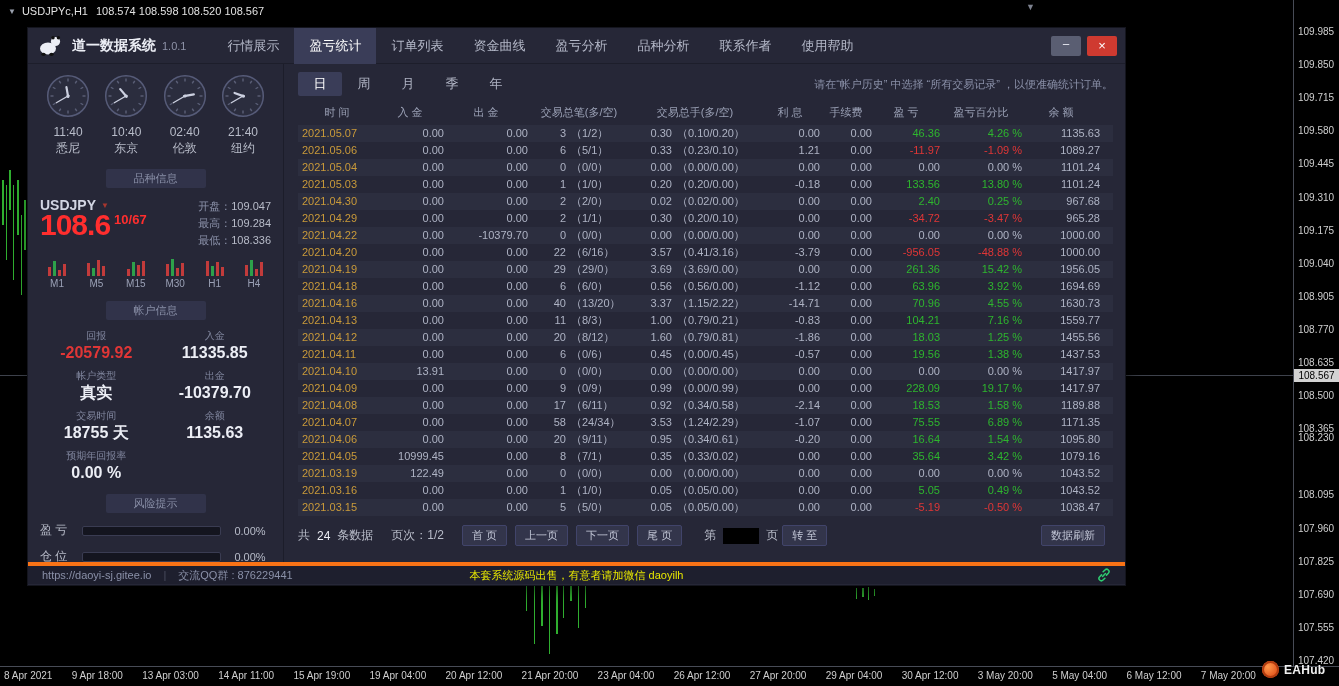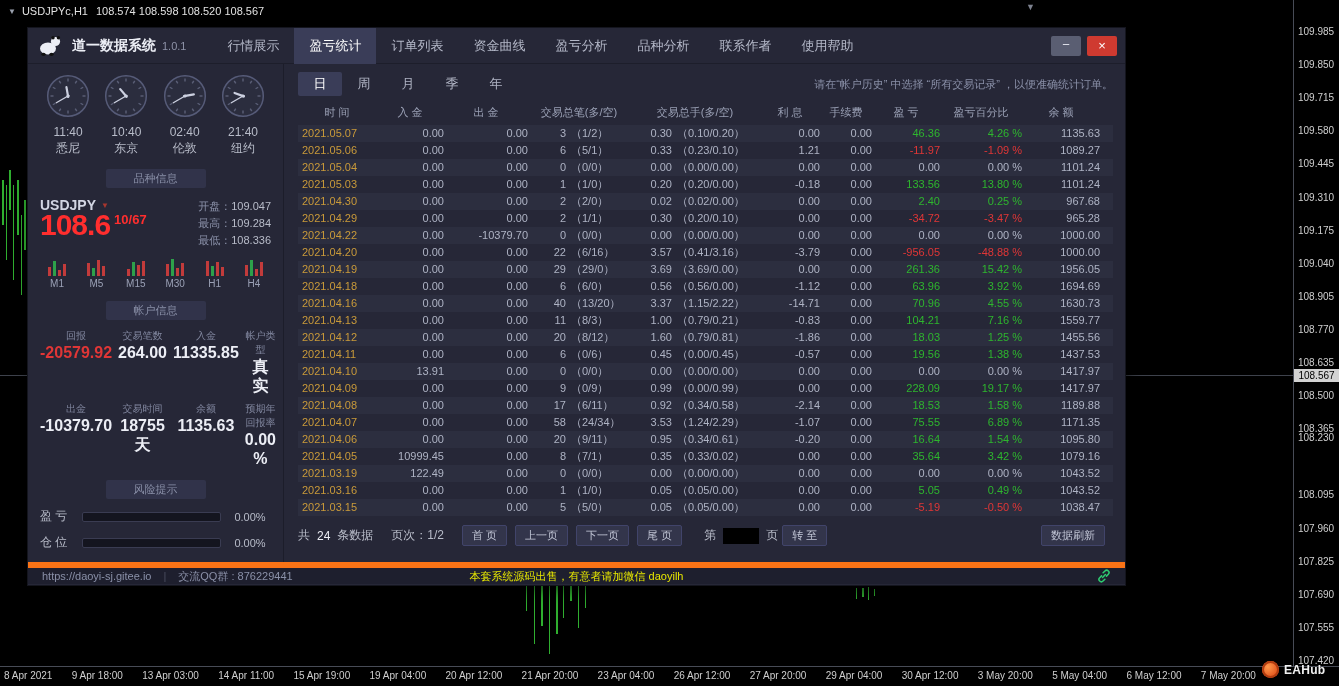--- a/index.html
+++ b/index.html
@@ -60,21 +60,21 @@
 .ohl-l{font-size:11px;color:#8a90a8}
 .ohl-v{font-size:11px;color:#b8bcc9}
 .bigprice{margin-top:-4px;color:#ff2e2e;display:flex;align-items:flex-start}
 .bp{font-size:30px;font-weight:bold;letter-spacing:-1px;line-height:32px}
 .bps{font-size:13px;font-weight:bold;margin-left:4px;margin-top:3px}
 .tfrow{display:flex;justify-content:space-between;margin-top:6px}
 .tf-item{width:34px;text-align:center;cursor:pointer}
 .tf-bars{height:22px;display:flex;align-items:flex-end;justify-content:center;gap:2px}
 .tf-bars i{width:3px;background:#c23b3b;display:block}
 .tf-label{font-size:10px;color:#9aa0b5;margin-top:2px}
-.acctgrid{display:grid;grid-template-columns:1fr 1fr 1fr 1fr;row-gap:7px;column-gap:6px;text-align:center}
+.acctgrid{display:grid;grid-template-columns:1fr 1fr;row-gap:7px;column-gap:6px;text-align:center}
 .acct-label{font-size:10px;color:#80869e}
 .acct-value{font-size:16px;font-weight:bold;color:#eceef5;line-height:19px}
 .acct-value.neg{color:#e03636}
 .risk-row{display:flex;align-items:center;gap:8px;margin:9px 0}
 .risk-label{font-size:12px;color:#b8bcc9;width:34px;white-space:nowrap}
 .risk-bar{flex:1;height:10px;background:#14151f;border:1px solid #3a3c52;border-radius:2px;position:relative;overflow:hidden}
 .risk-bar i{position:absolute;left:0;top:0;bottom:0;background:#3a8f3a;display:block}
 .risk-value{font-size:11px;color:#b8bcc9;width:42px;text-align:center}
 
 
@@ -97,21 +97,21 @@
 .c.neg{color:#e03636}
 .pager{display:flex;align-items:center;font-size:12px;color:#b8bcc9;margin-top:9px;padding-right:4px}
 .pager .strong{color:#eceef5;margin:0 7px}
 .pager .gap{margin-left:18px}
 .pbtn{background:#33354b;border:1px solid #41446a;border-radius:2px;color:#c2c6d6;font-size:11px;
   padding:2px 9px;margin:0 4px;cursor:pointer;white-space:nowrap}
 .page-input{width:36px;height:16px;background:#000;border:1px solid #000;margin:0 7px;color:#ddd;font-size:11px;padding:0 3px}
 .refresh{margin-left:auto}
 
 
-.pfooter{height:22px;background:#1e1f2e;border-top:6px solid #f97316;display:flex;align-items:center;
+.pfooter{height:22px;background:#1e1f2e;border-top:4px solid #f97316;display:flex;align-items:center;
   padding:0 14px;font-size:11px;color:#8a90a8;position:relative}
 .furl{cursor:pointer}
 .fsep{margin:0 12px;color:#4a4d60}
 .fnotice{position:absolute;left:50%;transform:translateX(-50%);color:#e6e600;white-space:nowrap}
 .flink{margin-left:auto;display:inline-flex;cursor:pointer}
 </style>
 </head>
 <body>
 
 <div class="screen">
@@ -394,24 +394,20 @@
             </div>
           </div>
 
         <div class="sechdr">帐户信息</div>
         <div class="acctgrid">
             <div class="acct-cell">
               <div class="acct-label">回报</div>
      <div class="acct-value neg">-20579.92</div>
             </div>
             <div class="acct-cell">
-              <div class="acct-label">交易笔数</div>
-     <div class="acct-value">264.00</div>
-            </div>
-            <div class="acct-cell">
               <div class="acct-label">入金</div>
      <div class="acct-value">11335.85</div>
             </div>
             <div class="acct-cell">
               <div class="acct-label">帐户类型</div>
      <div class="acct-value">真实</div>
             </div>
             <div class="acct-cell">
               <div class="acct-label">出金</div>
      <div class="acct-value">-10379.70</div>

